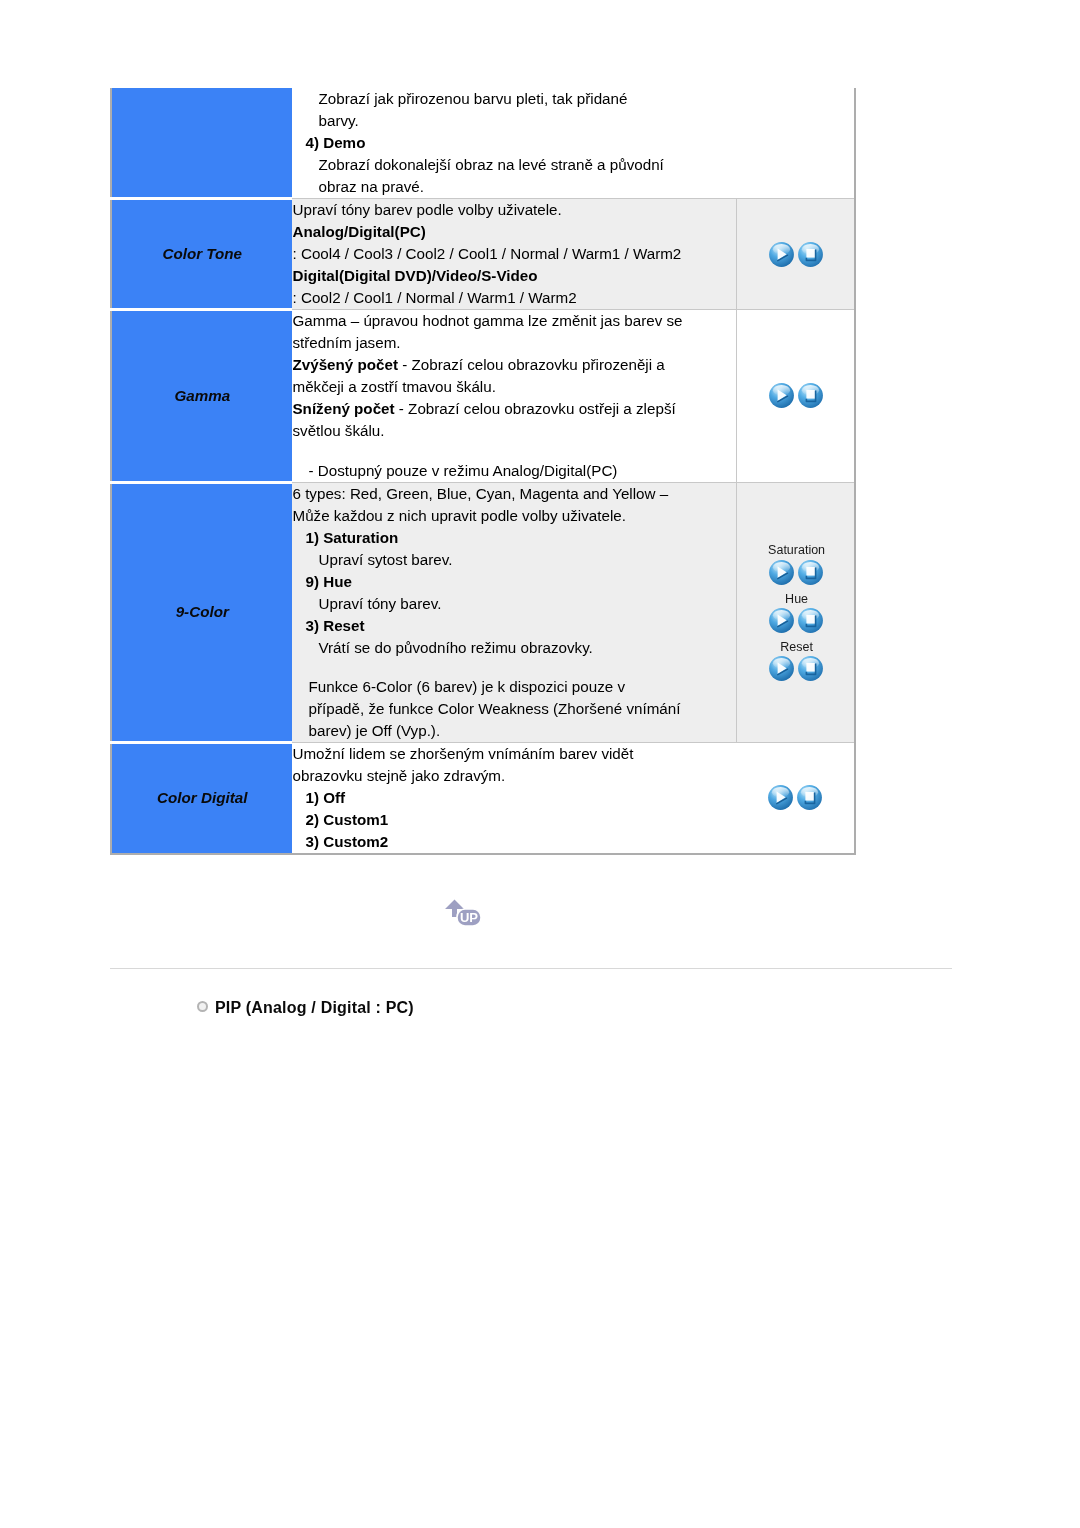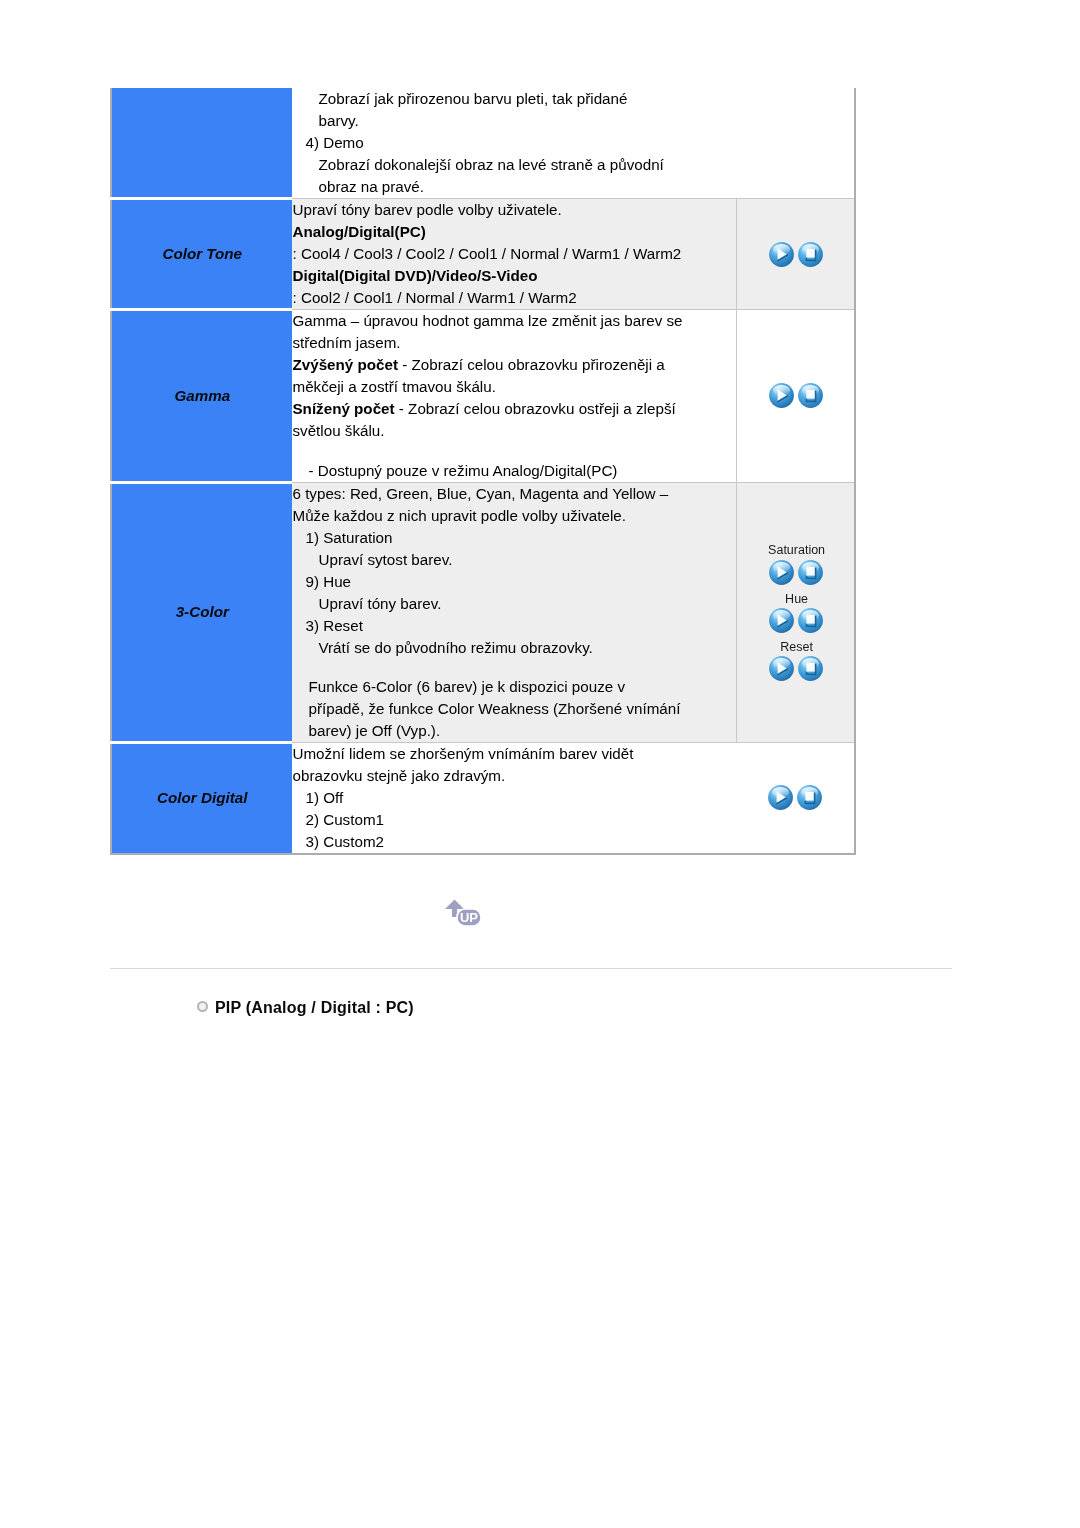--- a/index.html
+++ b/index.html
@@ -69,21 +69,21 @@
   .row-white .cell-desc,
   .row-white .cell-btns { background: #ffffff; }
 
   
   .t-plain {
     margin: 0;
     padding: 0;
   }
   .t-indent { padding-left: 26px; }
   .t-head {
-    font-weight: normal;
+    font-weight: bold;
     padding-left: 13px;
   }
   .t-note {
     font-weight: normal;
     padding-left: 16px;
   }
   .t-bold-inline { font-weight: bold; }
   .spacer { height: 17px; }
 
   
@@ -257,21 +257,21 @@
         <stop offset="100%" stop-color="#ffffff" stop-opacity="0"></stop>
       </linearGradient>
     </defs>
     <circle cx="13.5" cy="13.5" r="12.4" fill="url(#g-r)"></circle>
     <ellipse cx="13.5" cy="8.2" rx="8.6" ry="5.2" fill="url(#gl-r)"></ellipse>
     <rect x="9.4" y="8" width="8.6" height="8.6" fill="#ffffff" opacity="0.95"></rect>
     <path d="M9.4 16.8 L9.4 19.4 L18.6 19.4 L18.6 8.6" stroke="#18649f" stroke-width="1.6" fill="none" stroke-linejoin="round"></path>
   </svg></span></span></td>
       </tr>
       <tr class="row-shade">
-        <td class="cell-label"><span>3-Color</span></td>
+        <td class="cell-label"><span>9-Color</span></td>
         <td class="cell-desc">
           <div class="t-plain">6 types: Red, Green, Blue, Cyan, Magenta and Yellow –</div>
           <div class="t-plain">Může každou z nich upravit podle volby uživatele.</div>
           <div class="t-plain t-head">1) Saturation</div>
           <div class="t-plain t-indent">Upraví sytost barev.</div>
           <div class="t-plain t-head">9) Hue</div>
           <div class="t-plain t-indent">Upraví tóny barev.</div>
           <div class="t-plain t-head">3) Reset</div>
           <div class="t-plain t-indent">Vrátí se do původního režimu obrazovky.</div>
           <div class="spacer"></div>

